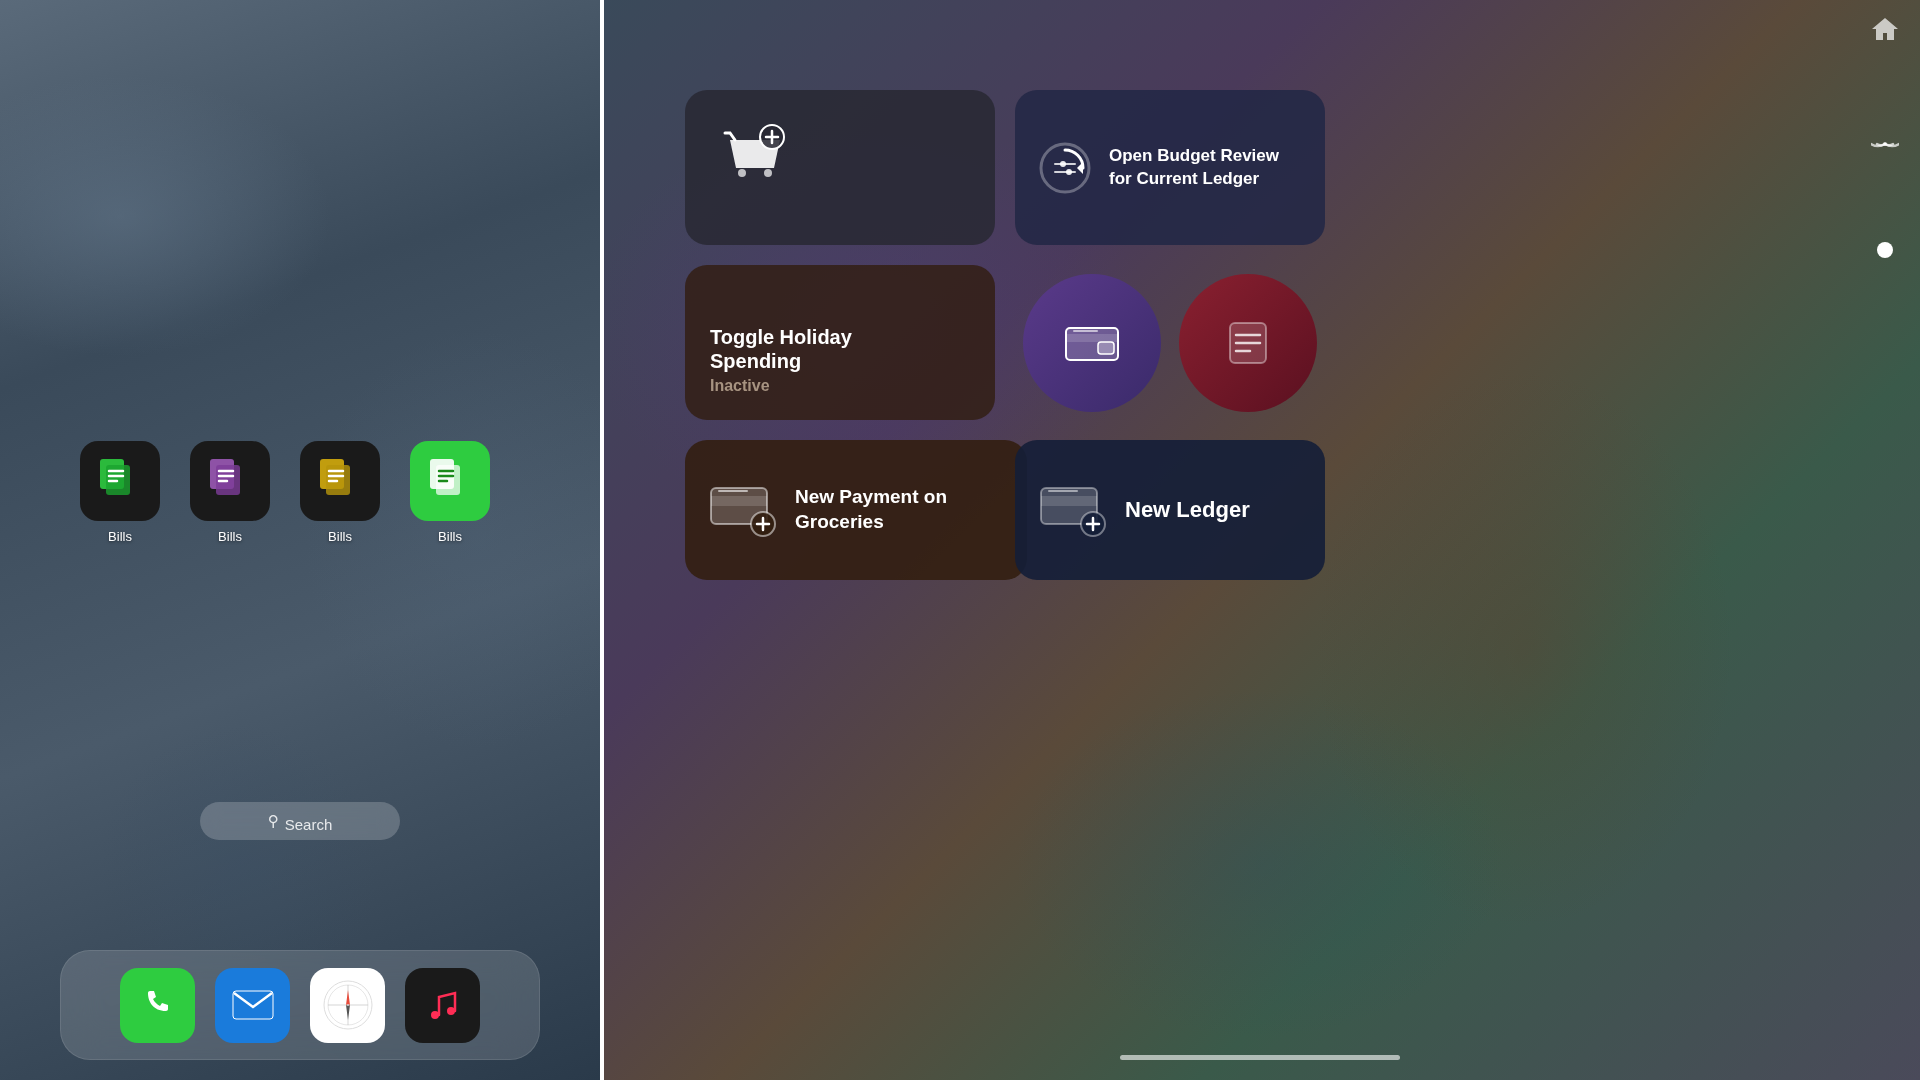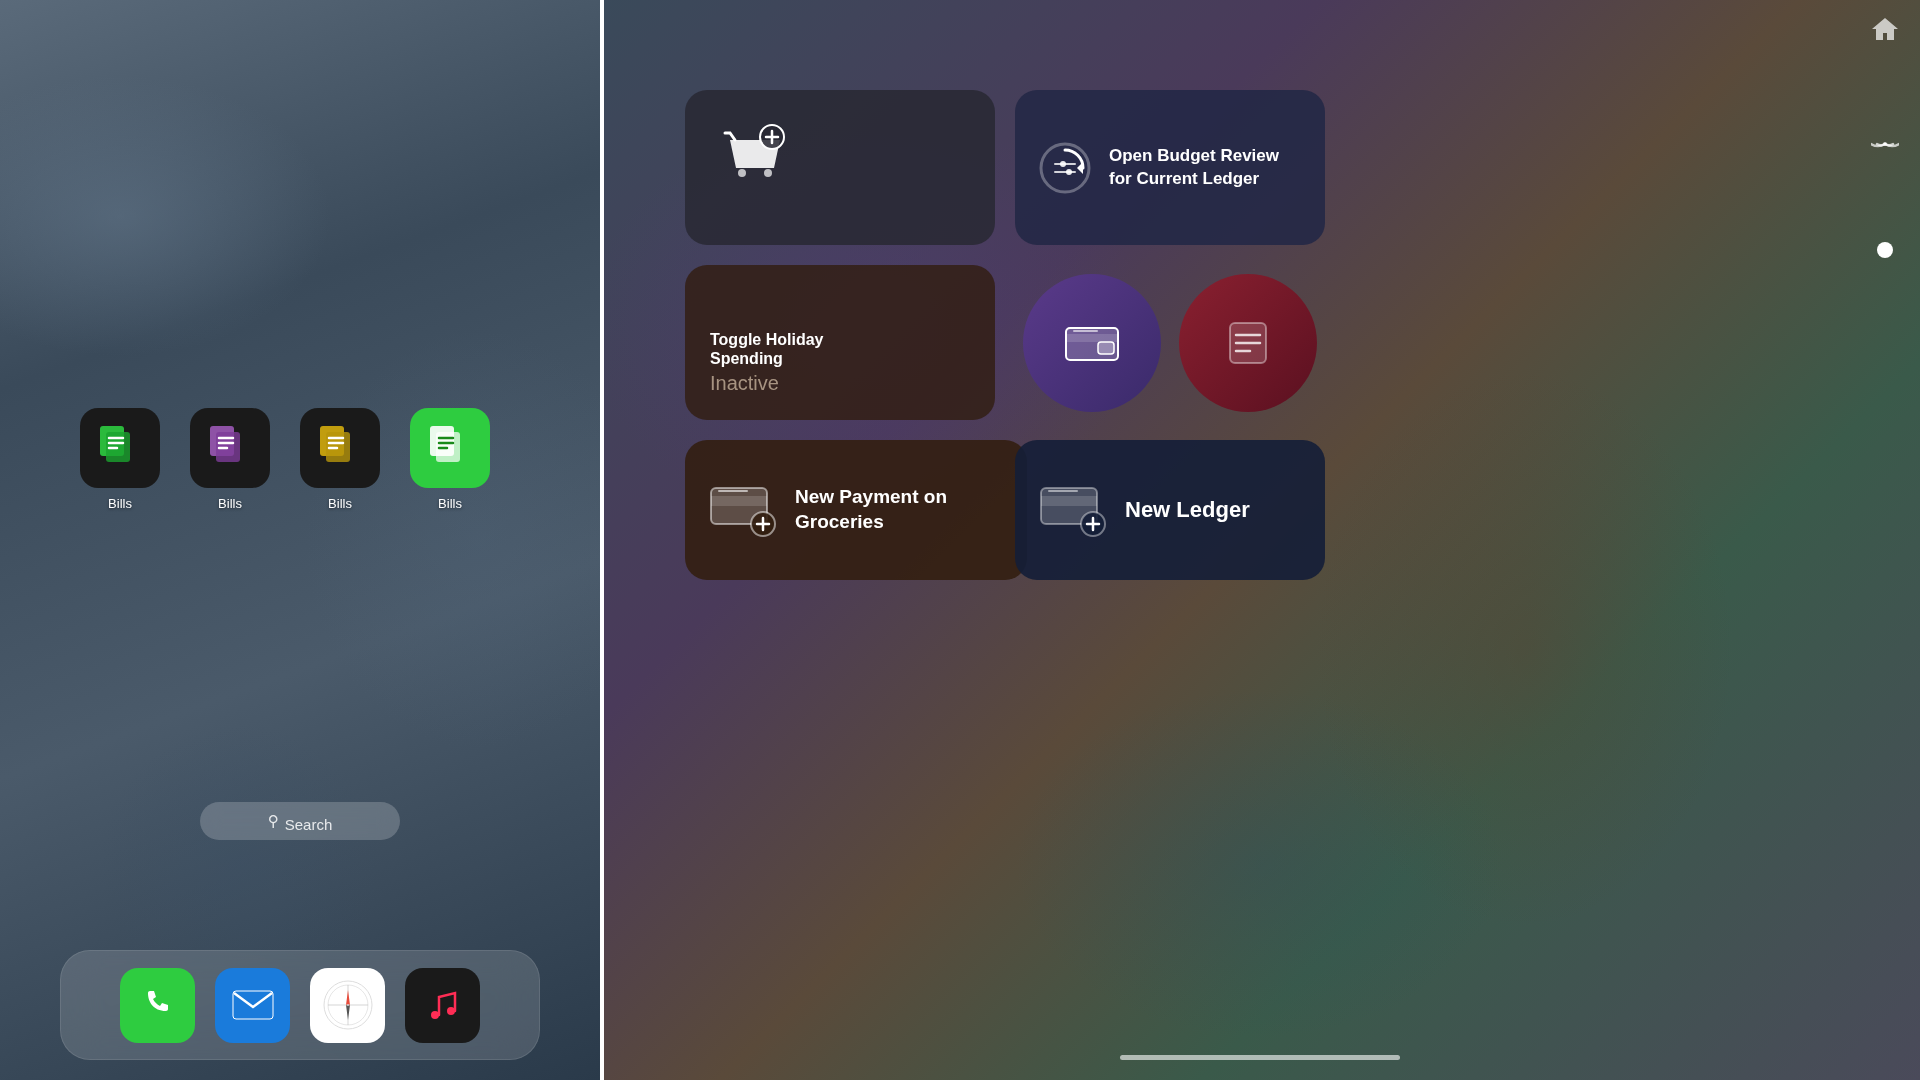--- a/index.html
+++ b/index.html
@@ -24,21 +24,21 @@
       inset: 0;
       background:
         radial-gradient(ellipse 300px 200px at 20% 20%, rgba(100,120,140,0.5) 0%, transparent 70%),
         radial-gradient(ellipse 250px 300px at 80% 50%, rgba(80,100,120,0.3) 0%, transparent 70%),
         radial-gradient(ellipse 200px 200px at 40% 80%, rgba(60,80,100,0.4) 0%, transparent 70%);
     }
 
     
     .app-grid {
       position: absolute;
-      top: 408px;
+      top: 441px;
       left: 80px;
       display: flex;
       gap: 30px;
       align-items: flex-end;
     }
     .app-item {
       display: flex;
       flex-direction: column;
       align-items: center;
       gap: 8px;
@@ -235,28 +235,29 @@
       background: rgba(50,30,20,0.85);
       width: 310px;
       height: 155px;
       padding: 25px;
       flex-direction: column;
       align-items: flex-start;
       justify-content: flex-end;
     }
     .toggle-title {
       color: white;
-      font-size: 16px;
+      font-size: 20px;
       font-weight: 700;
       line-height: 1.2;
       margin-bottom: 4px;
     }
     .toggle-status {
       color: rgba(180,160,140,0.9);
-      font-size: 20px;
+      font-size: 16px;
+      font-weight: bold;
     }
 
     
     .widget-small-row {
       display: flex;
       gap: 18px;
       width: 310px;
       height: 155px;
       align-items: center;
       justify-content: center;

